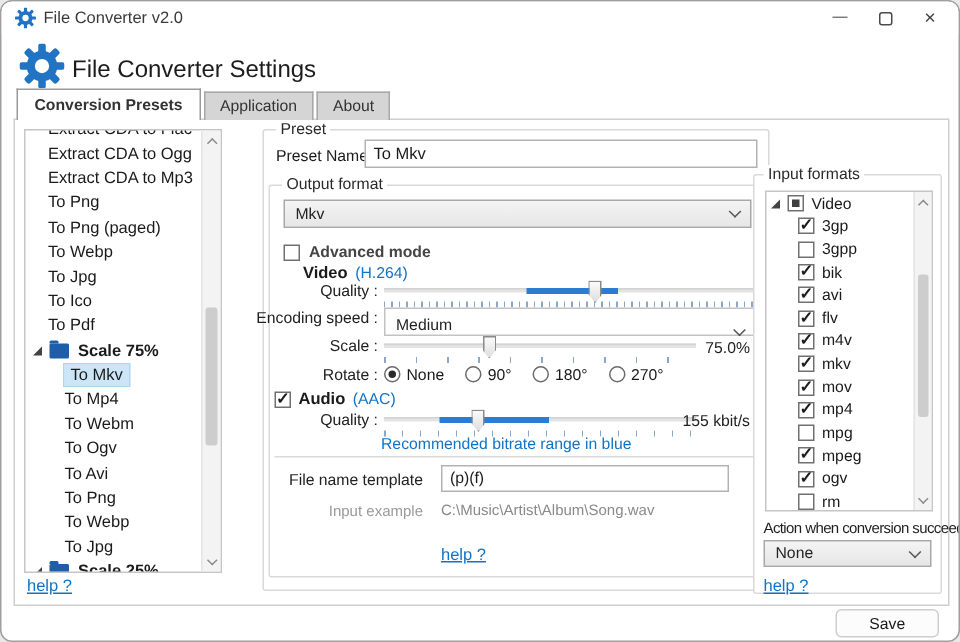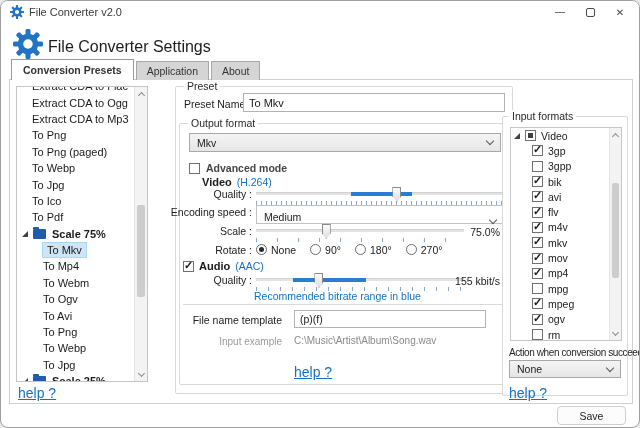--- a/index.html
+++ b/index.html
@@ -42,21 +42,21 @@
   .folder-ic::before{content:"";position:absolute;top:-2px;left:0;width:6px;height:2px;background:#1f5da8;border-radius:1px 1px 0 0;}
   .ilabel.hl{background:#cce6f7;outline:1px solid #abd7f3;padding:1px 4px 1px 4px !important;margin-left:26px;}
   .ilabel.hl.lvl1{padding-left:4px;}
   
   .sb{position:absolute;top:0;bottom:0;right:0;width:13px;background:#f3f3f3;border-left:1px solid #e4e4e4;}
   .sb .sarrbox{position:absolute;left:0;right:0;height:12px;display:flex;align-items:center;justify-content:center;}
   .sb .sarrbox.top{top:1px;} .sb .sarrbox.bot{bottom:1px;}
   .sarr{width:5px;height:5px;border-right:1.2px solid #8a8a8a;border-bottom:1.2px solid #8a8a8a;display:inline-block;}
   .sarr.up{transform:rotate(-135deg);margin-top:3px;} .sarr.down{transform:rotate(45deg);margin-top:-2px;}
   .sthumb{position:absolute;left:2px;right:2px;background:#cdcdcd;border-radius:2px;}
-  .help-link{color:#1273c6;text-decoration:underline;font-size:14px;cursor:pointer;}
+  .help-link{color:#1273c6;text-decoration:underline;font-size:11px;cursor:pointer;}
   .left-help{position:absolute;left:8px;top:305px;}
   
   .groupbox{position:absolute;border:1px solid #d9d9d9;border-radius:2px;background:#fff;}
   .gb-label{position:absolute;top:-7px;left:8px;background:#fff;padding:0 3px;font-size:10.5px;color:#2a2a2a;white-space:nowrap;}
   .preset-group{left:147px;top:6px;width:338px;height:308px;margin-left:18px;}
   .of-group{left:3px;top:36px;width:330px;height:262px;}
   .formats-group{left:492px;top:36px;width:126px;height:280px;}
   
   .txtinput{position:absolute;height:19px;border:1px solid #b2b2b2;background:#fff;font-family:"Liberation Sans",sans-serif;
             font-size:11px;color:#1a1a1a;padding:0 5px;outline:none;}

